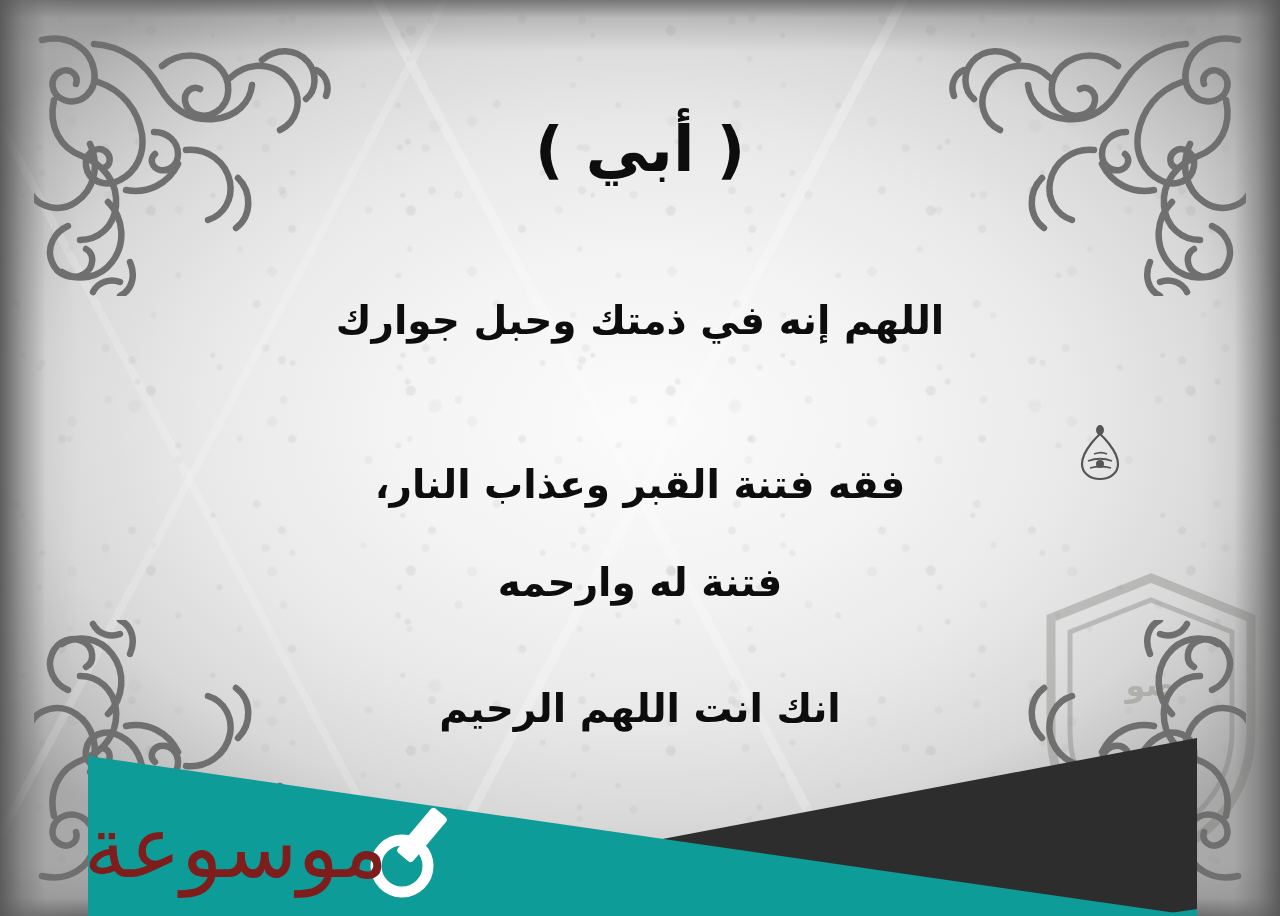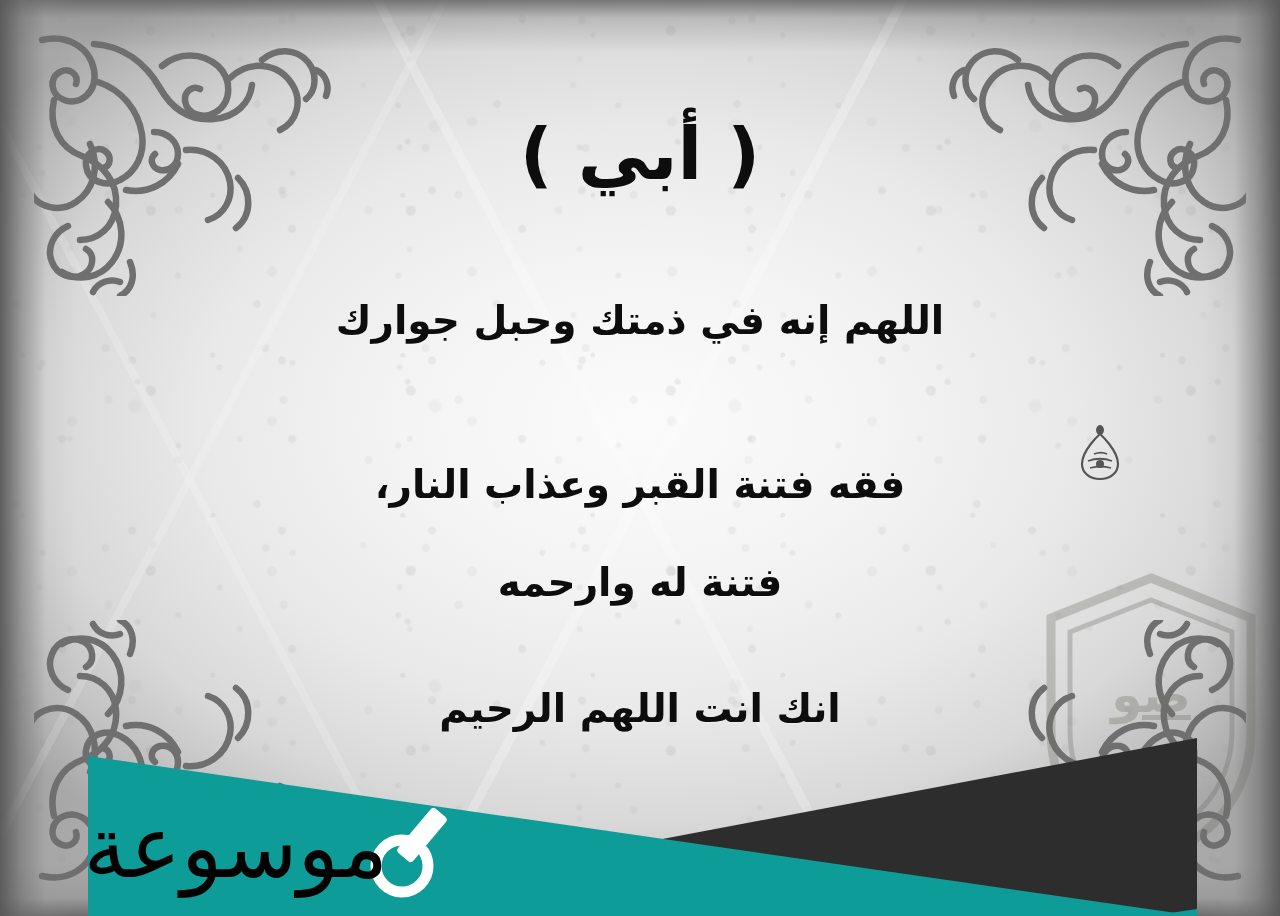--- a/index.html
+++ b/index.html
@@ -75,21 +75,21 @@
   .fl-br{right:34px; bottom:26px; transform:scale(-1,-1);}
 
   
   .content{
     position:absolute;left:0;right:0;top:0;
     direction:rtl;text-align:center;
     color:#0d0d0d;
   }
   .title{
     position:absolute;left:0;right:0;top:118px;
-    font-size:72px;font-weight:700;line-height:1;
+    font-size:63px;font-weight:700;line-height:1;
     letter-spacing:2px;
     text-shadow:0 1px 0 rgba(255,255,255,.35);
   }
   .line{
     position:absolute;left:0;right:0;
     font-size:39px;font-weight:700;line-height:1.1;
     text-shadow:0 1px 0 rgba(255,255,255,.3);
     white-space:nowrap;
   }
   .l1{top:300px;}
@@ -106,35 +106,35 @@
   
   .shield-wm{
     position:absolute;right:14px;bottom:46px;
     width:230px;height:300px;opacity:.33;pointer-events:none;
   }
   .shield-wm .wm-text{
     position:absolute;left:0;right:0;
     text-align:center;color:#6e6e62;direction:rtl;
     font-weight:700;
   }
-  .shield-wm .wm-ar{top:96px;font-size:50px;letter-spacing:1px;text-decoration:underline;}
+  .shield-wm .wm-ar{top:96px;font-size:32px;letter-spacing:1px;}
   .shield-wm .wm-dom{top:170px;font-size:30px;direction:ltr;}
 
   
   .banner{position:absolute;left:0;right:0;bottom:0;height:200px;}
   .banner svg{display:block;width:1280px;height:200px;}
 
   .logo{
     position:absolute;left:96px;bottom:16px;
     width:360px;height:120px;
     pointer-events:none;
   }
   .logo-word{
     position:absolute;right:68px;bottom:10px;
-    direction:rtl;color:#000000;
+    direction:rtl;color:#7f1d1d;
     font-size:86px;font-weight:400;line-height:1;
     letter-spacing:1px;
   }
 </style>
 </head>
 <body>
 
 <div class="card">
 
   <div class="paper"></div>

